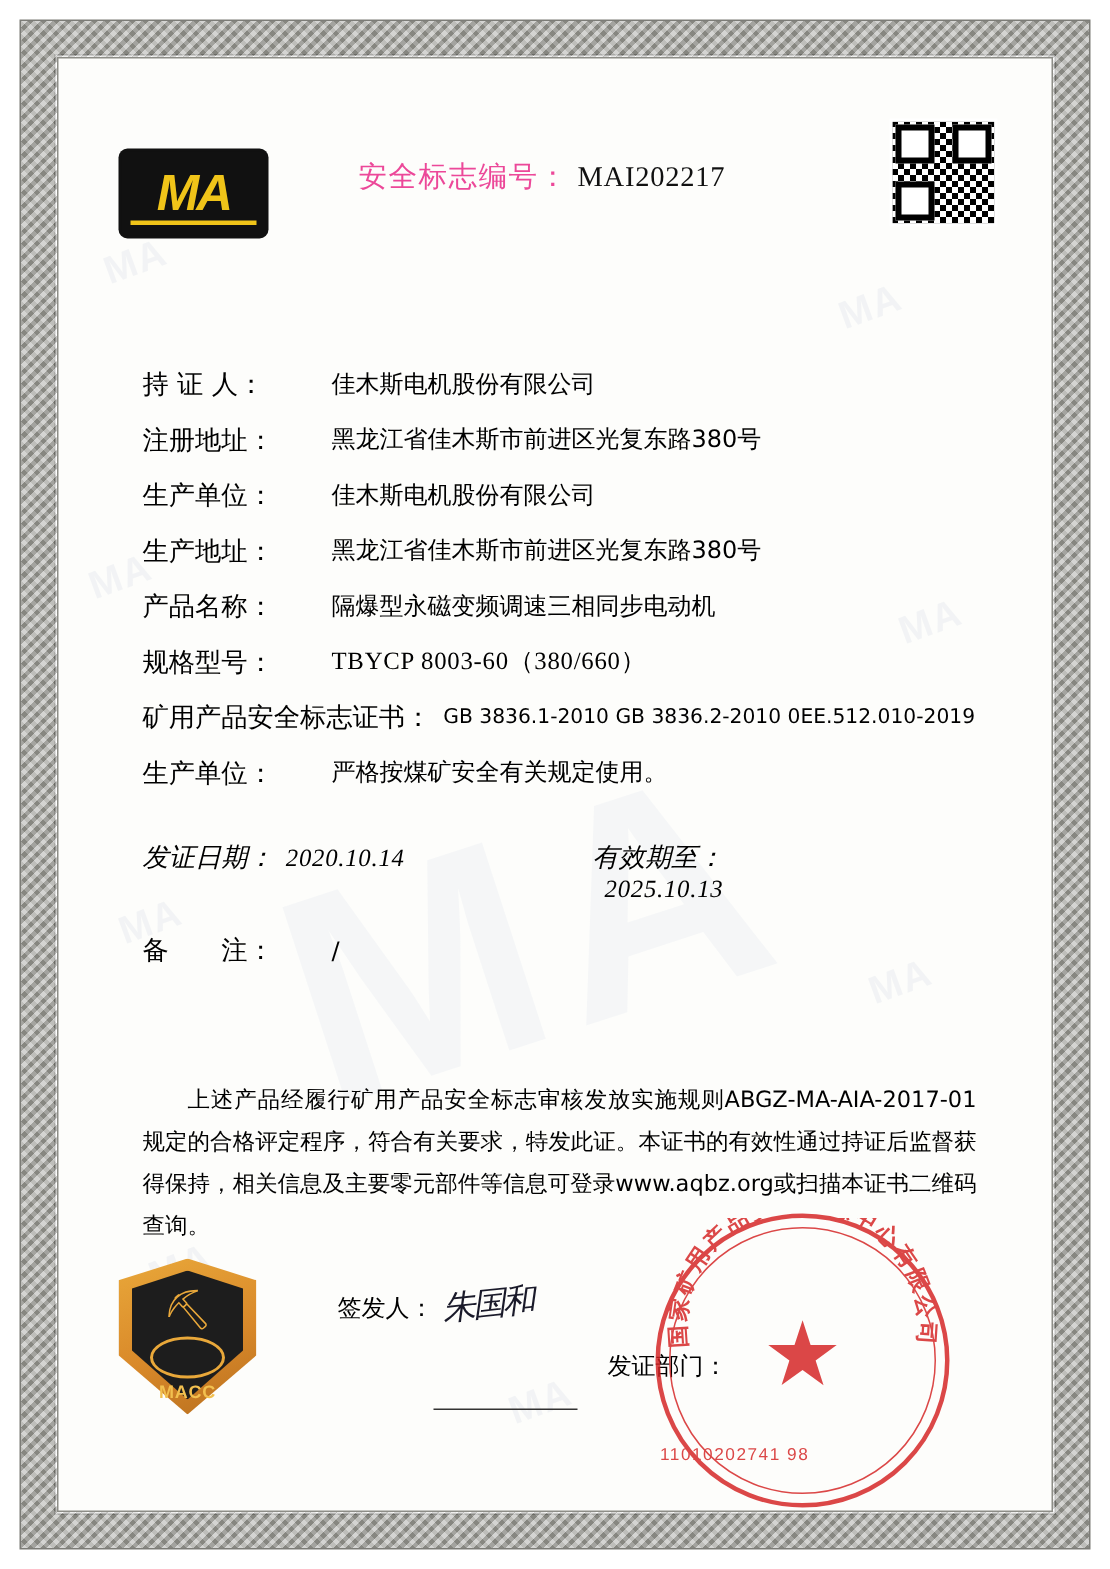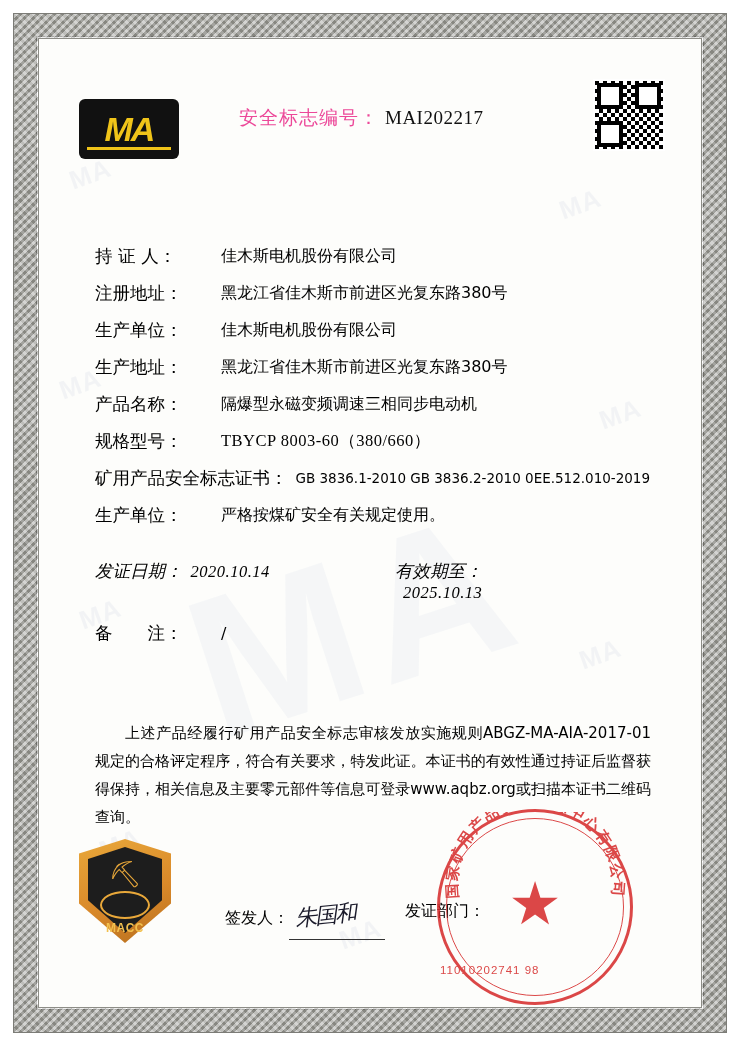--- a/index.html
+++ b/index.html
@@ -310,21 +310,21 @@
     top: 52px;
     transform: translateX(-50%);
     width: 46px; height: 24px;
     border: 2px solid #e9a83a;
     border-radius: 50%;
   }
 
   .signature-block {
     position: absolute;
     left: 186px;
-    top: 862px;
+    top: 816px;
     display: flex;
     align-items: baseline;
     text-align: right;
   }
   .sig-label {
     font-size: 16px;
     font-family: "DejaVu Sans", "Liberation Sans", sans-serif;
   }
   .sig-script {
     font-size: 22px;

